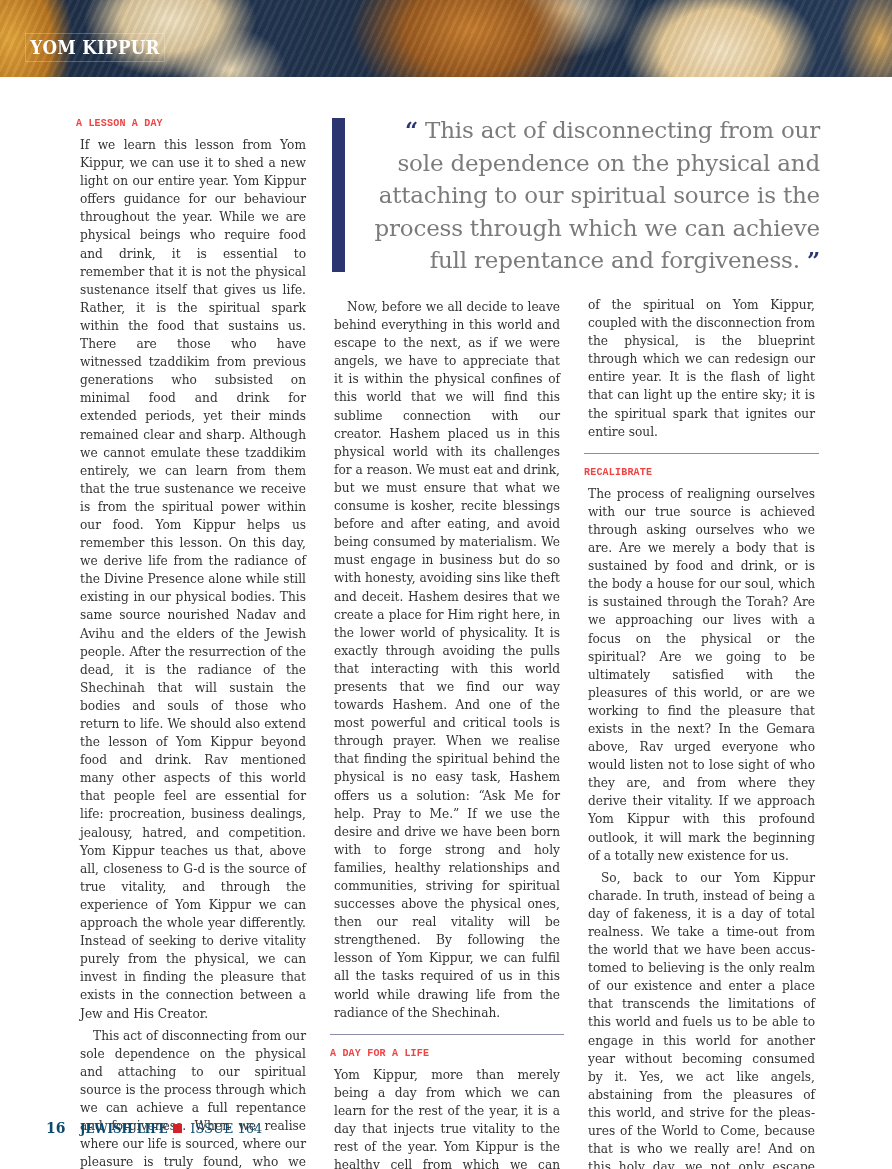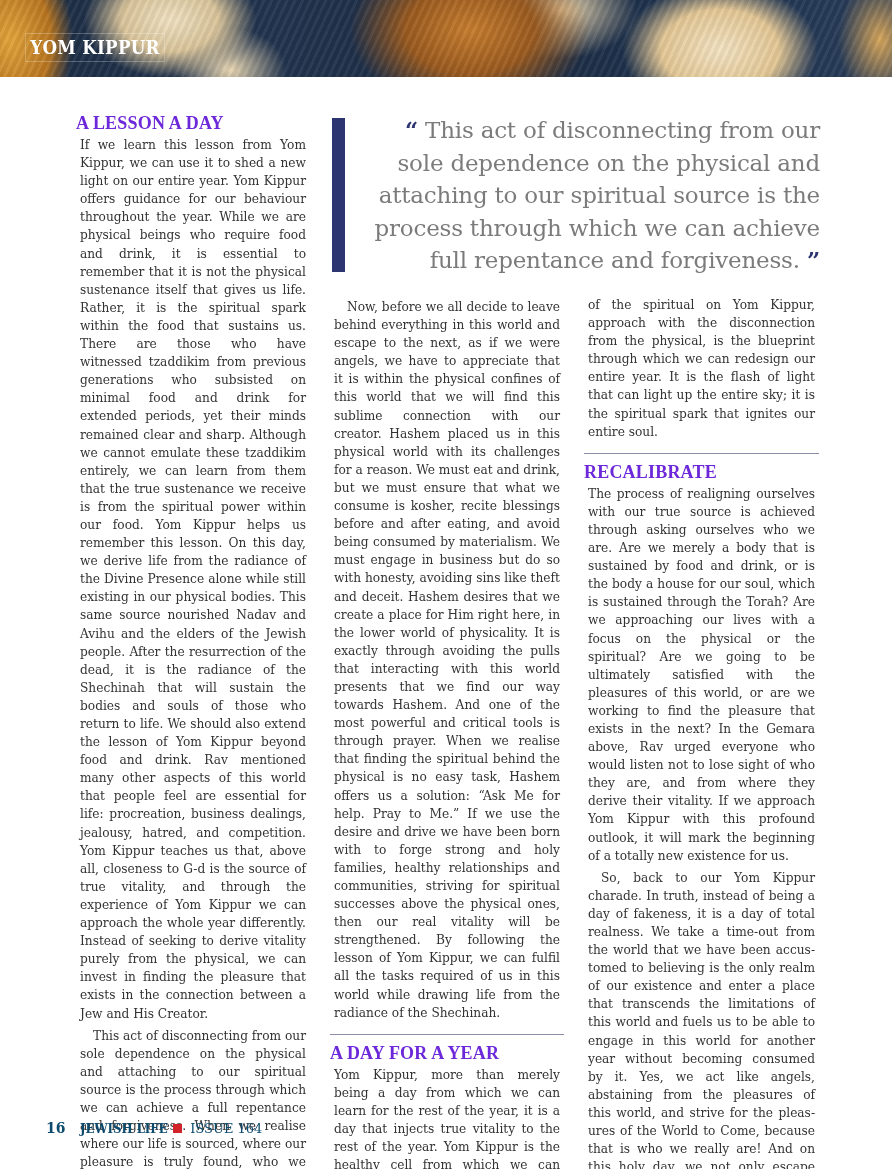--- a/index.html
+++ b/index.html
@@ -25,21 +25,21 @@
     padding: 2px 5px 3px 5px; border: 1px solid rgba(255,255,255,0.25);
     font-family: "DejaVu Serif", serif; font-weight: bold; font-size: 19px; color: #ffffff;
     letter-spacing: 0.3px; transform: scaleX(0.88); transform-origin: left center;
   }
   .col { position: absolute; font-size: 12.2px; line-height: 18.1px; text-align: justify; hyphens: manual; color: #333; }
   .col p { margin: 4px; }
   .col p.indent { text-indent: 13px; }
   .col1 { left: 76px; top: 115px; width: 234px; }
   .col2 { left: 330px; top: 294px; width: 234px; }
   .col3 { left: 584px; top: 292px; width: 235px; }
-  h2 { font-family: Liberation Serif, serif; font-weight: bold; color: #6d28d9; font-size: 18px; line-height: 17px; margin: 0 0 1px 0; letter-spacing: 0.2px; }
+  h2 { font-family: Liberation Mono, monospace; font-weight: bold; color: #ef4444; font-size: 10px; line-height: 17px; margin: 0 0 1px 0; letter-spacing: 0.2px; }
   .rule { height: 1px; background: #8a8ca8; margin: 12px 0 10px 0; }
   .pullquote { position: absolute; left: 332px; top: 118px; width: 480px; }
   .pq-bar { position: absolute; left: 0; top: 0; width: 13px; height: 154px; background: #2c3570; }
   .pq-text { position: absolute; left: 28px; top: -4px; width: 460px; font-family: "DejaVu Serif", serif; font-size: 23px; line-height: 32.6px; color: #7b7b7b; letter-spacing: -0.2px; text-align: right; }
   .q-open, .q-close { color: #2c3570; font-weight: bold; font-family: "DejaVu Serif", serif; }
   .footer { position: absolute; left: 46px; top: 1120px; font-family: "DejaVu Serif", serif; font-size: 13px; color: #0c4a6e; }
   .footer .page-num { font-weight: bold; font-size: 14px; margin-right: 10px; }
   .footer .mag { font-weight: bold; transform: scaleX(0.9); display: inline-block; transform-origin: left; }
   .footer .sq { display: inline-block; width: 9px; height: 9px; background: #d2232a; margin: 0 4px 0 -8px; vertical-align: 0px; }
 </style>
@@ -60,26 +60,26 @@
 
 <div class="col col1">
   <h2>A LESSON A DAY</h2>
   <p>If we learn this lesson from Yom Kippur, we can use it to shed a new light on our entire year. Yom Kippur offers guidance for our behaviour throughout the year. While we are physical beings who require food and drink, it is essential to remember that it is not the physical sustenance itself that gives us life. Rather, it is the spiritu­al spark within the food that sustains us. There are those who have witnessed tzad­dikim from previous generations who subsisted on minimal food and drink for extended periods, yet their minds re­mained clear and sharp. Although we can­not emulate these tzaddikim entirely, we can learn from them that the true suste­nance we receive is from the spiritual power within our food. Yom Kippur helps us remember this lesson. On this day, we derive life from the radiance of the Divine Presence alone while still existing in our physical bodies. This same source nour­ished Nadav and Avihu and the elders of the Jewish people. After the resurrection of the dead, it is the radiance of the Shechinah that will sustain the bodies and souls of those who return to life. We should also extend the lesson of Yom Kip­pur beyond food and drink. Rav men­tioned many other aspects of this world that people feel are essential for life: pro­creation, business dealings, jealousy, ha­tred, and competition. Yom Kippur teach­es us that, above all, closeness to G-d is the source of true vitality, and through the experience of Yom Kippur we can approach the whole year differently. Instead of seek­ing to derive vitality purely from the physical, we can invest in finding the pleasure that exists in the connection be­tween a Jew and His Creator.</p>
   <p class="indent">This act of disconnecting from our sole dependence on the physical and attaching to our spiritual source is the process through which we can achieve a full repent­ance and forgiveness. When we realise where our life is sourced, where our pleas­ure is truly found, who we really are, then we can regret, then we can admit, and then we can forsake our past behaviours. With­out this realisation we will find it very hard to avoid another year full of the same mis­takes as the previous one.</p>
 </div>
 
 <div class="col col2">
   <p class="indent">Now, before we all decide to leave be­hind everything in this world and escape to the next, as if we were angels, we have to appreciate that it is within the physical confines of this world that we will find this sublime connection with our creator. Hashem placed us in this physical world with its challenges for a reason. We must eat and drink, but we must ensure that what we consume is kosher, recite bless­ings before and after eating, and avoid being consumed by materialism. We must engage in business but do so with hon­esty, avoiding sins like theft and deceit. Hashem desires that we create a place for Him right here, in the lower world of physicality. It is exactly through avoiding the pulls that interacting with this world presents that we find our way towards Hashem. And one of the most powerful and critical tools is through prayer. When we realise that finding the spiritual be­hind the physical is no easy task, Hashem offers us a solution: “Ask Me for help. Pray to Me.” If we use the desire and drive we have been born with to forge strong and holy families, healthy relationships and communities, striving for spiritual suc­cesses above the physical ones, then our real vitality will be strengthened. By fol­lowing the lesson of Yom Kippur, we can fulfil all the tasks required of us in this world while drawing life from the radiance of the Shechinah.</p>
   <div class="rule"></div>
-  <h2>A DAY FOR A YEAR</h2>
+  <h2>A DAY FOR A LIFE</h2>
   <p>Yom Kippur, more than merely being a day from which we can learn for the rest of the year, it is a day that injects true vitality to the rest of the year. Yom Kippur is the healthy cell from which we can regenerate an entire body. The connection we make to the world</p>
 </div>
 
 <div class="col col3">
-  <p>of the spiritual on Yom Kippur, approach with the disconnection from the physical, is the blueprint through which we can redesign our entire year. It is the flash of light that can light up the entire sky; it is the spiritual spark that ignites our entire soul.</p>
+  <p>of the spiritual on Yom Kippur, coupled with the disconnection from the physical, is the blueprint through which we can redesign our entire year. It is the flash of light that can light up the entire sky; it is the spiritual spark that ignites our entire soul.</p>
   <div class="rule"></div>
   <h2>RECALIBRATE</h2>
   <p>The process of realigning ourselves with our true source is achieved through asking ourselves who we are. Are we merely a body that is sustained by food and drink, or is the body a house for our soul, which is sustained through the Torah? Are we ap­proaching our lives with a focus on the physical or the spiritual? Are we going to be ultimately satisfied with the pleasures of this world, or are we working to find the pleasure that exists in the next? In the Gemara above, Rav urged everyone who would listen not to lose sight of who they are, and from where they derive their vital­ity. If we approach Yom Kippur with this profound outlook, it will mark the begin­ning of a totally new existence for us.</p>
   <p class="indent"><span>So, back to our Yom Kippur charade. In truth, instead of being a day of fakeness, it is a day of total realness. We take a time-out from the world that we have been accus­tomed to believing is the only realm of our existence and enter a place that transcends the limitations of this world and fuels us to be able to engage in this world for another year without becoming consumed by it. Yes, we act like angels, abstaining from the pleas­ures of this world, and strive for the pleas­ures of the World to Come, because that is who we really are! And on this holy day, we not only escape and connect to something beyond, but we also instil in this world the Divine energy of the world to come.</span> </p>
 
 </div>
 
 <div class="footer">
   <span class="page-num">16</span>
   <span class="mag">JEWISH LIFE</span>

